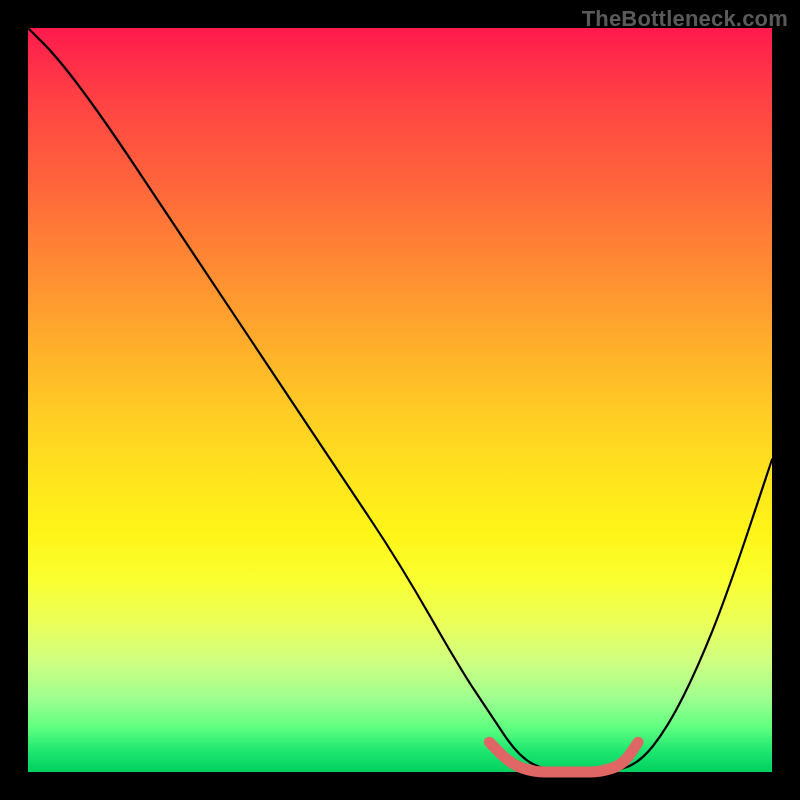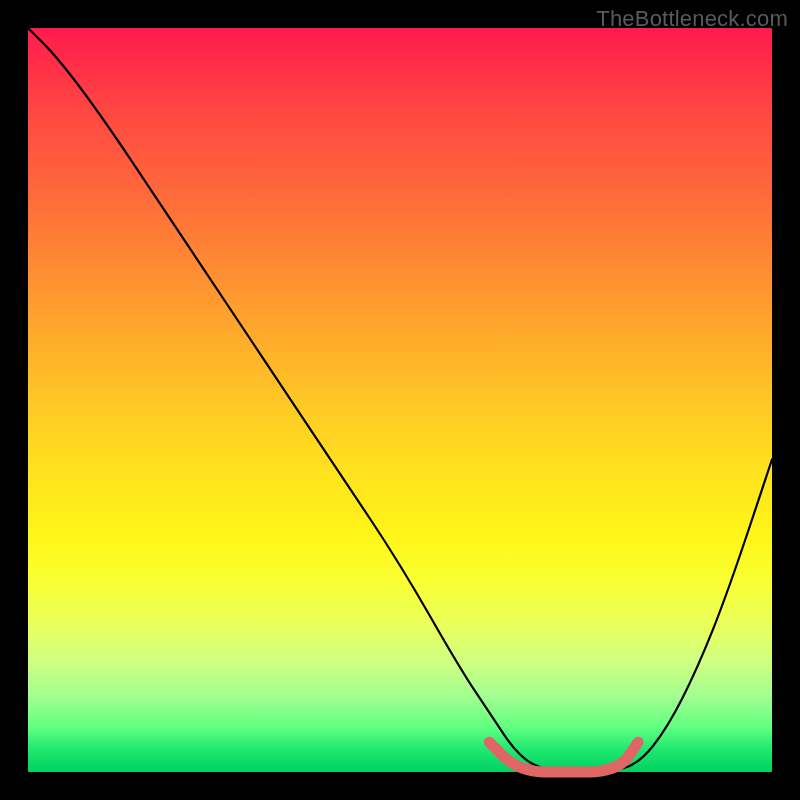--- a/index.html
+++ b/index.html
@@ -41,21 +41,21 @@
       #20e870 97%,
       #00d060 100%
     );
   }
   .watermark {
     position: absolute;
     top: 6px;
     right: 12px;
     font-family: Arial, Helvetica, sans-serif;
     font-size: 22px;
-    font-weight: 400;
+    font-weight: 700;
     color: #5a5a5a;
     letter-spacing: 0.2px;
   }
   svg.curve {
     position: absolute;
     left: 0;
     top: 0;
     width: 744px;
     height: 744px;
     overflow: visible;

